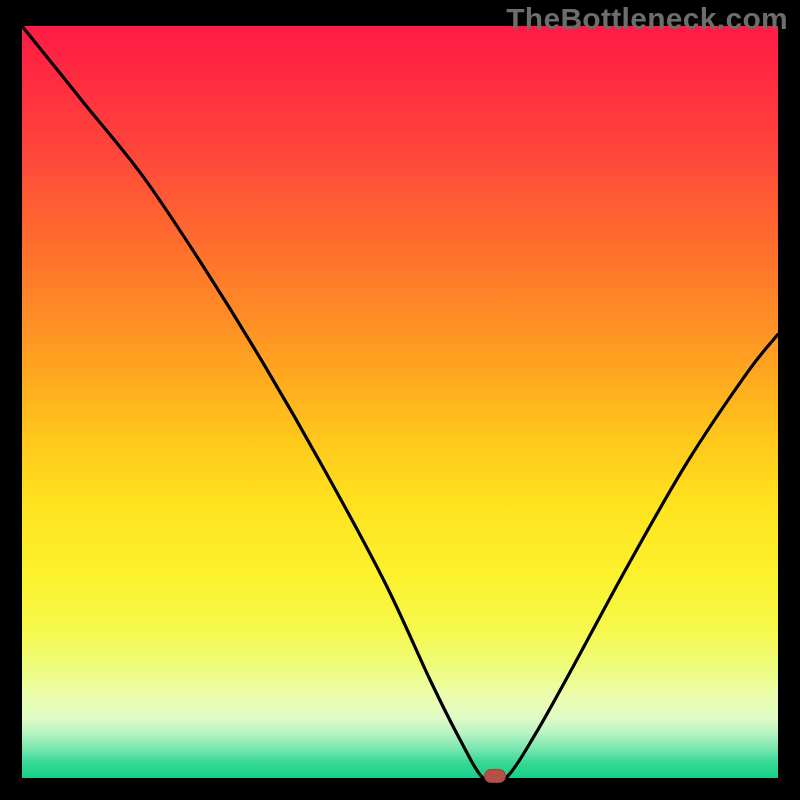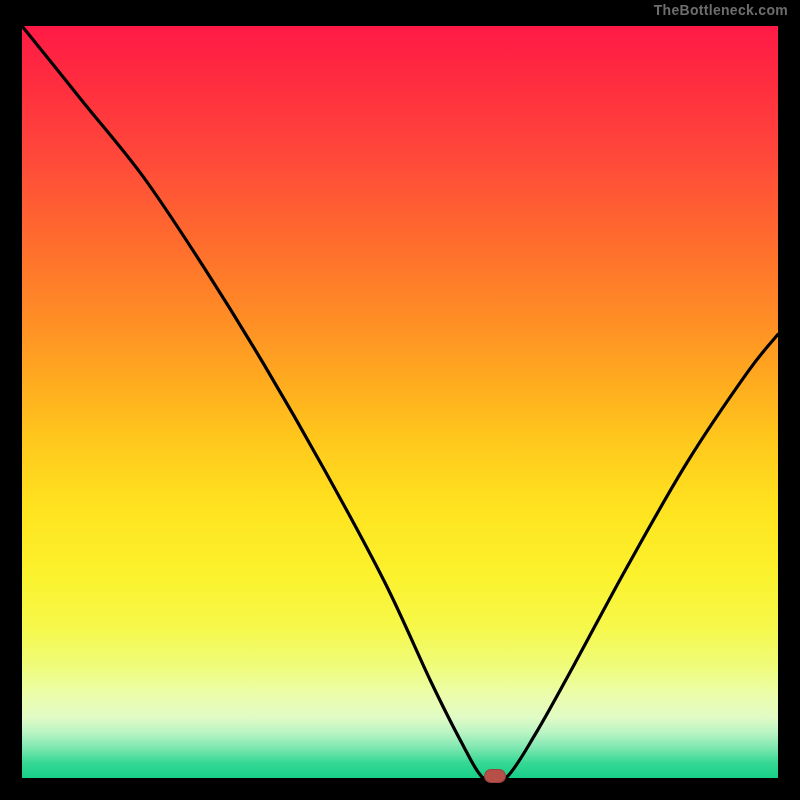--- a/index.html
+++ b/index.html
@@ -15,21 +15,21 @@
     position: relative;
     width: 800px;
     height: 800px;
     background: #000;
   }
   .watermark {
     position: absolute;
     top: 2px;
     right: 12px;
     color: #6d6d6d;
-    font-size: 14px;
+    font-size: 30px;
     font-weight: 600;
     letter-spacing: 0.3px;
     z-index: 10;
   }
   .plot {
     position: absolute;
     left: 22px;
     top: 26px;
     width: 756px;
     height: 752px;

